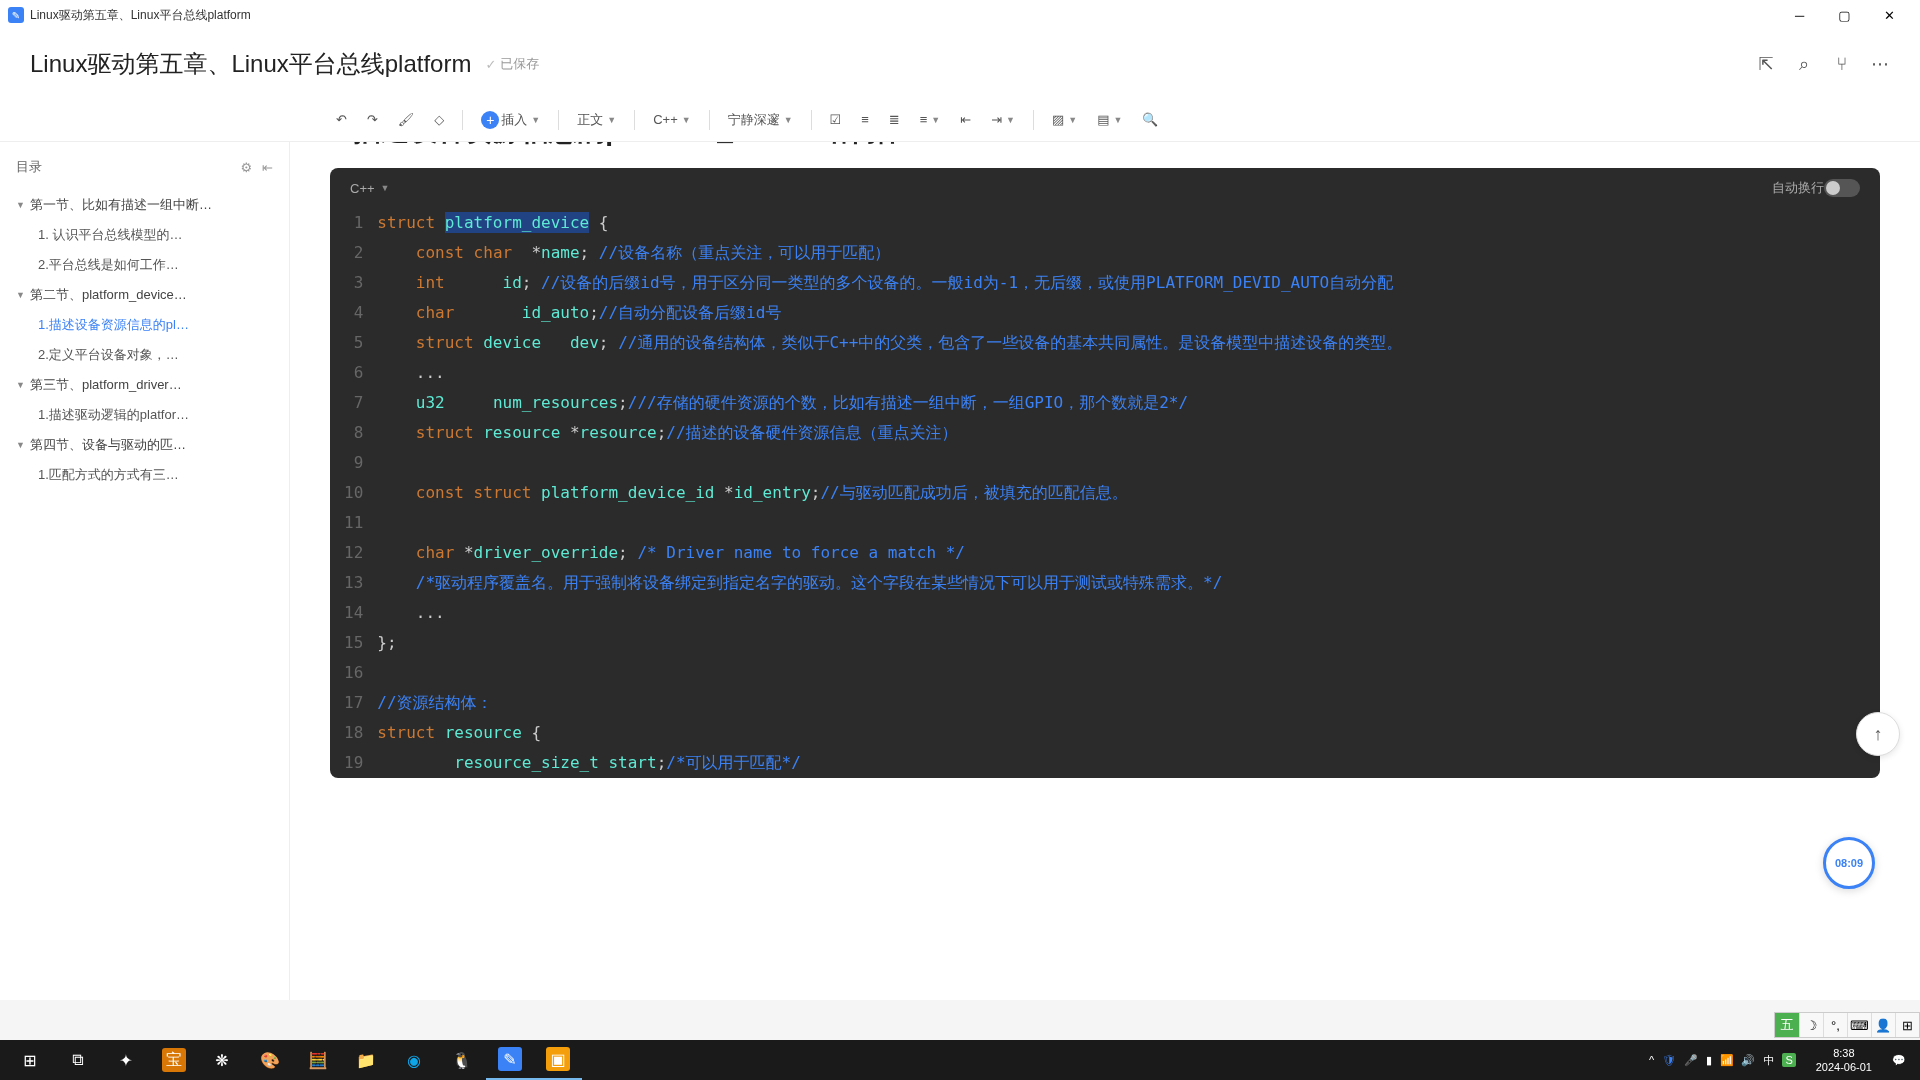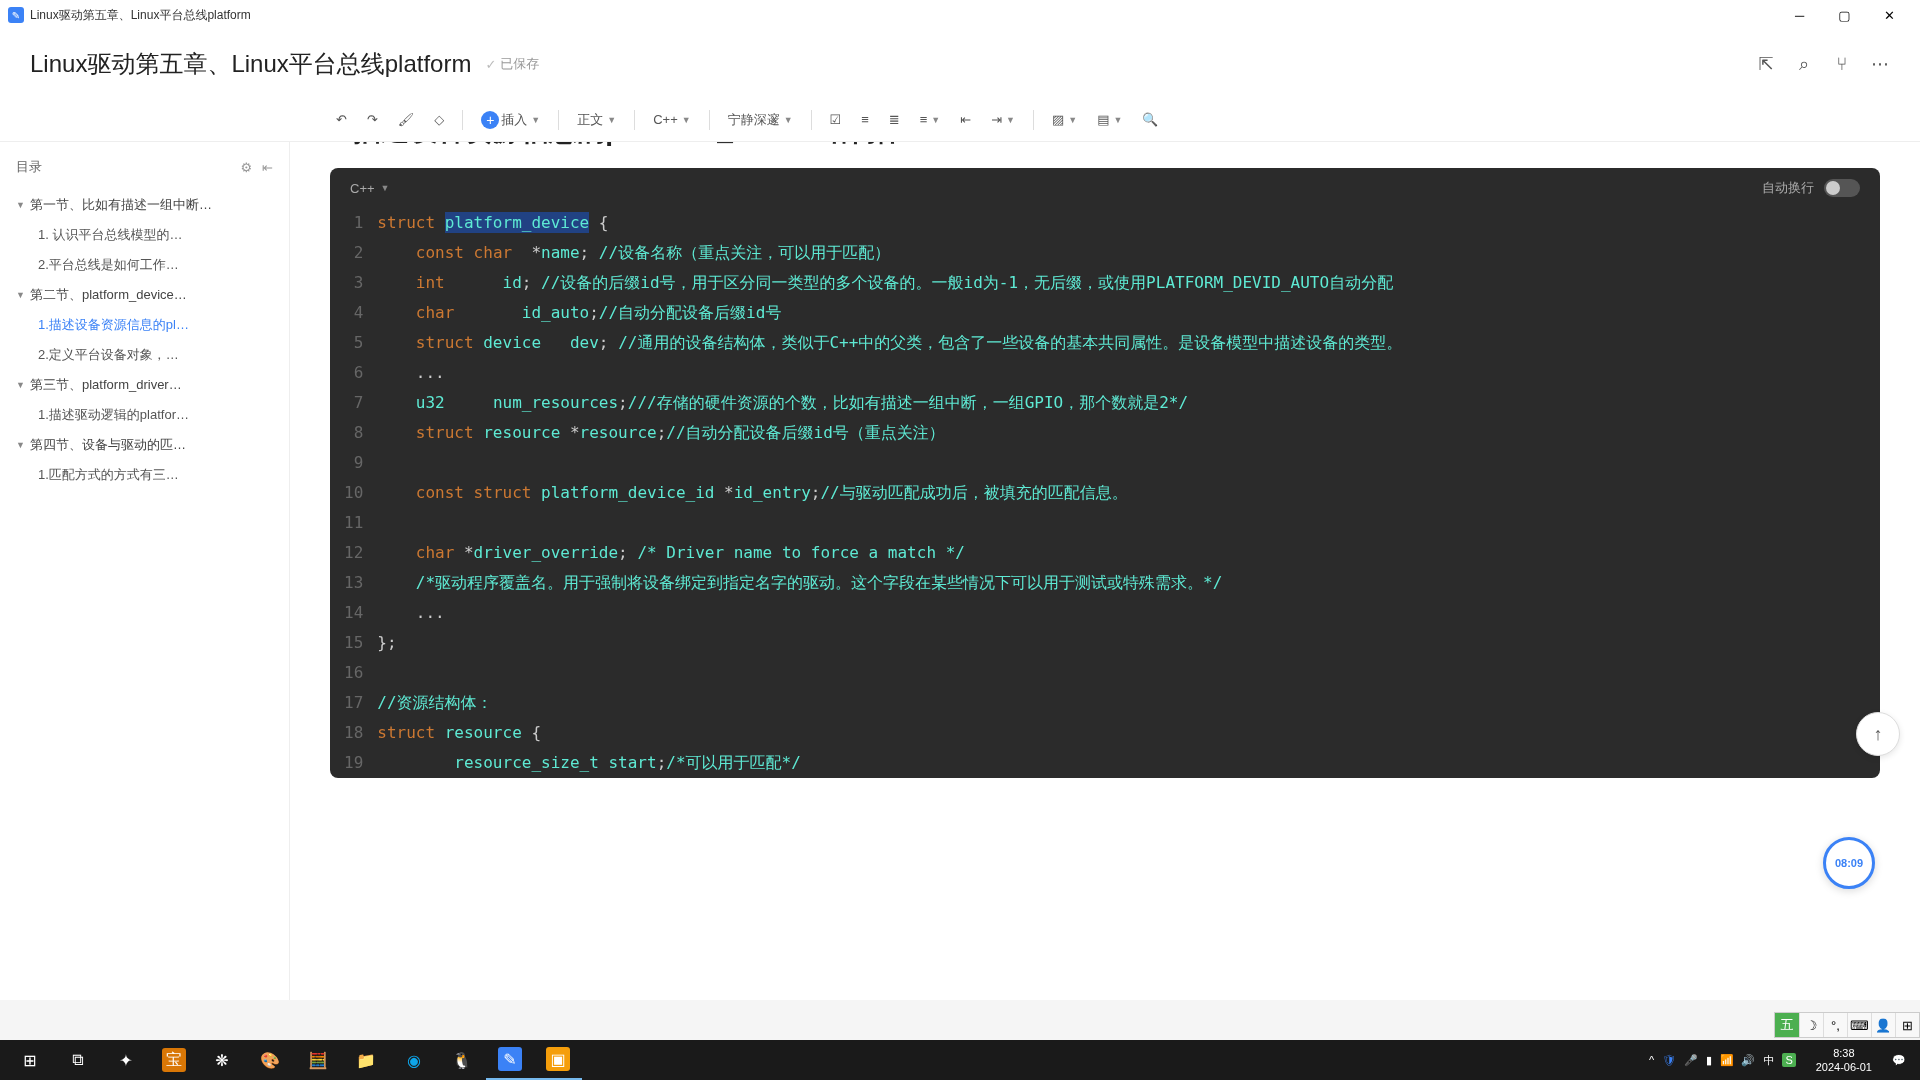--- a/index.html
+++ b/index.html
@@ -41,33 +41,33 @@
 .ol-caret { font-size:9px; color:#888; margin-right:4px; width:10px;}
 
 
 .content { flex: 1; overflow-y: auto; padding: 0 40px; position: relative; }
 .heading { font-size: 28px; font-weight: 700; color: #222; margin-bottom: 18px; }
 
 
 .codeblock { background: #2b2b2b; border-radius: 8px; overflow: hidden; margin-bottom: 30px;}
 .cb-head { height: 40px; display: flex; align-items: center; padding: 0 20px; color: #aaa; font-size: 13px;}
 .cb-lang { cursor:pointer; display:flex; align-items:center; gap:4px;}
-.cb-wrap { margin-left: auto; display: flex; align-items: center; gap: 10px; font-size:13px;}
+.cb-wrap { margin-left: auto; display: flex; align-items: center; gap: 0; font-size:13px;}
 .toggle { width: 36px; height: 18px; background: #555; border-radius: 10px; position: relative; cursor:pointer;}
 .toggle::after { content:""; position:absolute; width:14px; height:14px; background:#ccc; border-radius:50%; top:2px; left:2px;}
 .cb-body { display: flex; font-family: "Consolas", "Monaco", monospace; font-size: 16px; line-height: 30px;}
 .gutter { padding: 0 14px; text-align: right; color: #666; user-select: none; white-space:pre;}
 .code { padding-right: 20px; color: #ccc; white-space: pre; }
 
 
 .kw { color: #cc7832; }
 .type { color: #5eead4; }
 .ident { color: #5eead4; }
 .sel { background: #214283; padding:1px 0;}
-.cm { color: #5eead4; }
+.cm { color: #3b82f6; }
 .op { color: #ccc; }
 
 
 .float-up { position:absolute; right:20px; top:570px; width:44px; height:44px; background:#fff; border:1px solid #ddd; border-radius:50%; display:flex; align-items:center; justify-content:center; cursor:pointer; font-size:18px; color:#555; box-shadow:0 2px 6px rgba(0,0,0,0.1);}
 .float-timer { position:absolute; right:45px; top:695px; width:52px; height:52px; background:#fff; border:3px solid #3b82f6; border-radius:50%; display:flex; align-items:center; justify-content:center; font-size:11px; color:#3b82f6; font-weight:bold; box-shadow:0 2px 8px rgba(0,0,0,0.15);}
 
 
 .ime { position:absolute; right:0; bottom:42px; display:flex; background:#f8f8f8; border:1px solid #ccc;}
 .ime .cell { width:24px; height:24px; display:flex; align-items:center; justify-content:center; font-size:13px; border-left:1px solid #ddd;}
 .ime .cell.green { background:#4caf50; color:#fff; border:none;}
@@ -228,21 +228,21 @@
 18
 19
 </div>
         <div class="code" id="code"><span class="kw">struct</span> <span class="ident sel">platform_device</span> <span class="op">{</span>
     <span class="kw">const</span> <span class="kw">char</span>  <span class="op">*</span><span class="type">name</span><span class="op">;</span> <span class="cm">//设备名称（重点关注，可以用于匹配）</span>
     <span class="kw">int</span>      <span class="type">id</span><span class="op">;</span> <span class="cm">//设备的后缀id号，用于区分同一类型的多个设备的。一般id为-1，无后缀，或使用PLATFORM_DEVID_AUTO自动分配</span>
     <span class="kw">char</span>       <span class="type">id_auto</span><span class="op">;</span><span class="cm">//自动分配设备后缀id号</span>
     <span class="kw">struct</span> <span class="ident">device</span>   <span class="type">dev</span><span class="op">;</span> <span class="cm">//通用的设备结构体，类似于C++中的父类，包含了一些设备的基本共同属性。是设备模型中描述设备的类型。</span>
     <span class="op">...</span>
     <span class="type">u32</span>     <span class="type">num_resources</span><span class="op">;</span><span class="cm">///存储的硬件资源的个数，比如有描述一组中断，一组GPIO，那个数就是2*/</span>
-    <span class="kw">struct</span> <span class="ident">resource</span> <span class="op">*</span><span class="type">resource</span><span class="op">;</span><span class="cm">//自动分配设备后缀id号（重点关注）</span>
+    <span class="kw">struct</span> <span class="ident">resource</span> <span class="op">*</span><span class="type">resource</span><span class="op">;</span><span class="cm">//描述的设备硬件资源信息（重点关注）</span>
 
     <span class="kw">const</span> <span class="kw">struct</span> <span class="ident">platform_device_id</span> <span class="op">*</span><span class="type">id_entry</span><span class="op">;</span><span class="cm">//与驱动匹配成功后，被填充的匹配信息。</span>
 
     <span class="kw">char</span> <span class="op">*</span><span class="type">driver_override</span><span class="op">;</span> <span class="cm">/* Driver name to force a match */</span>
     <span class="cm">/*驱动程序覆盖名。用于强制将设备绑定到指定名字的驱动。这个字段在某些情况下可以用于测试或特殊需求。*/</span>
     <span class="op">...</span>
 <span class="op">};</span>
 
 <span class="cm">//资源结构体：</span>
 <span class="kw">struct</span> <span class="ident">resource</span> <span class="op">{</span>

